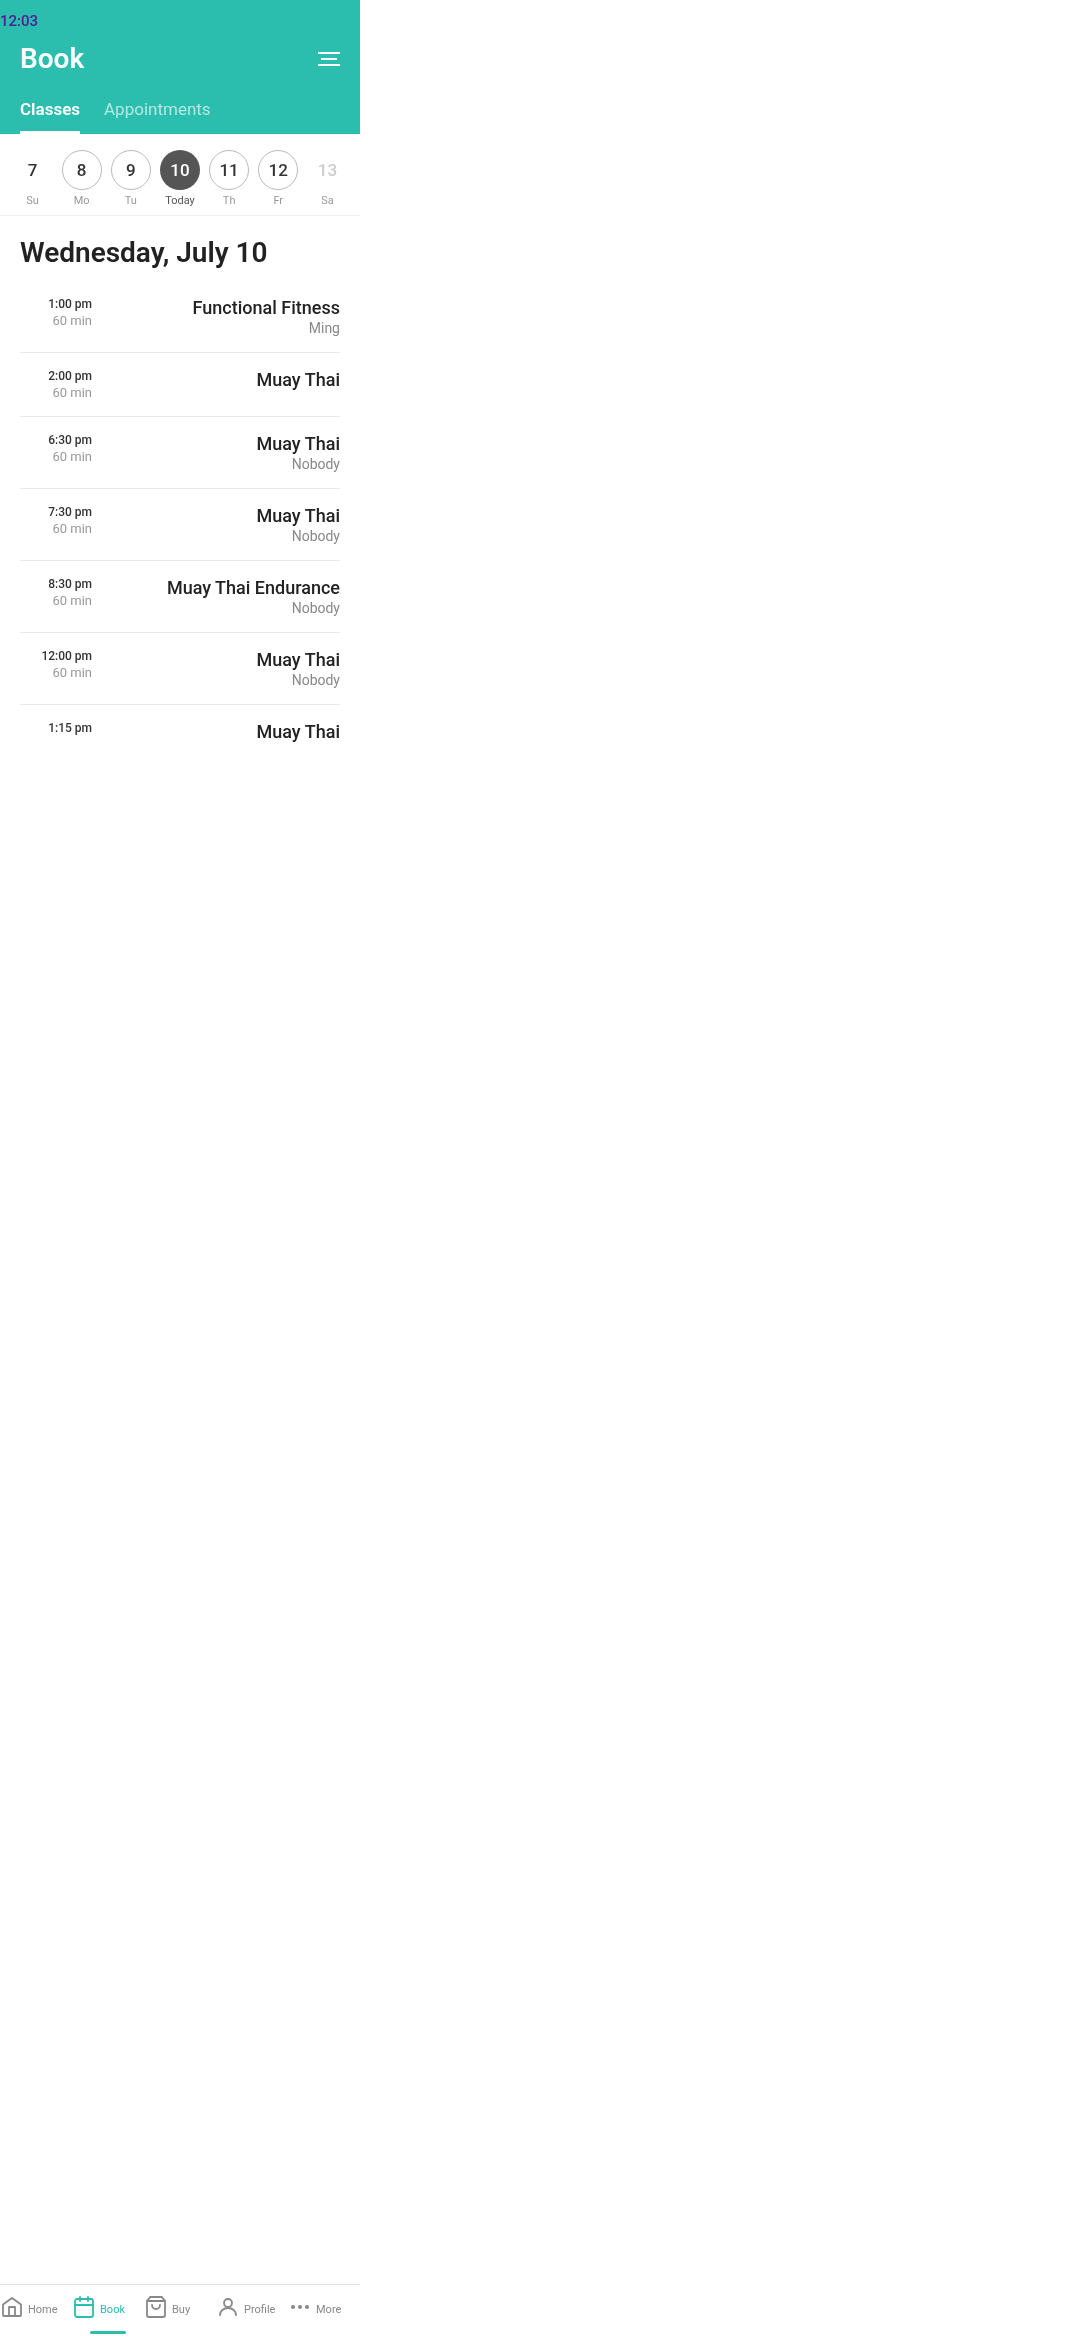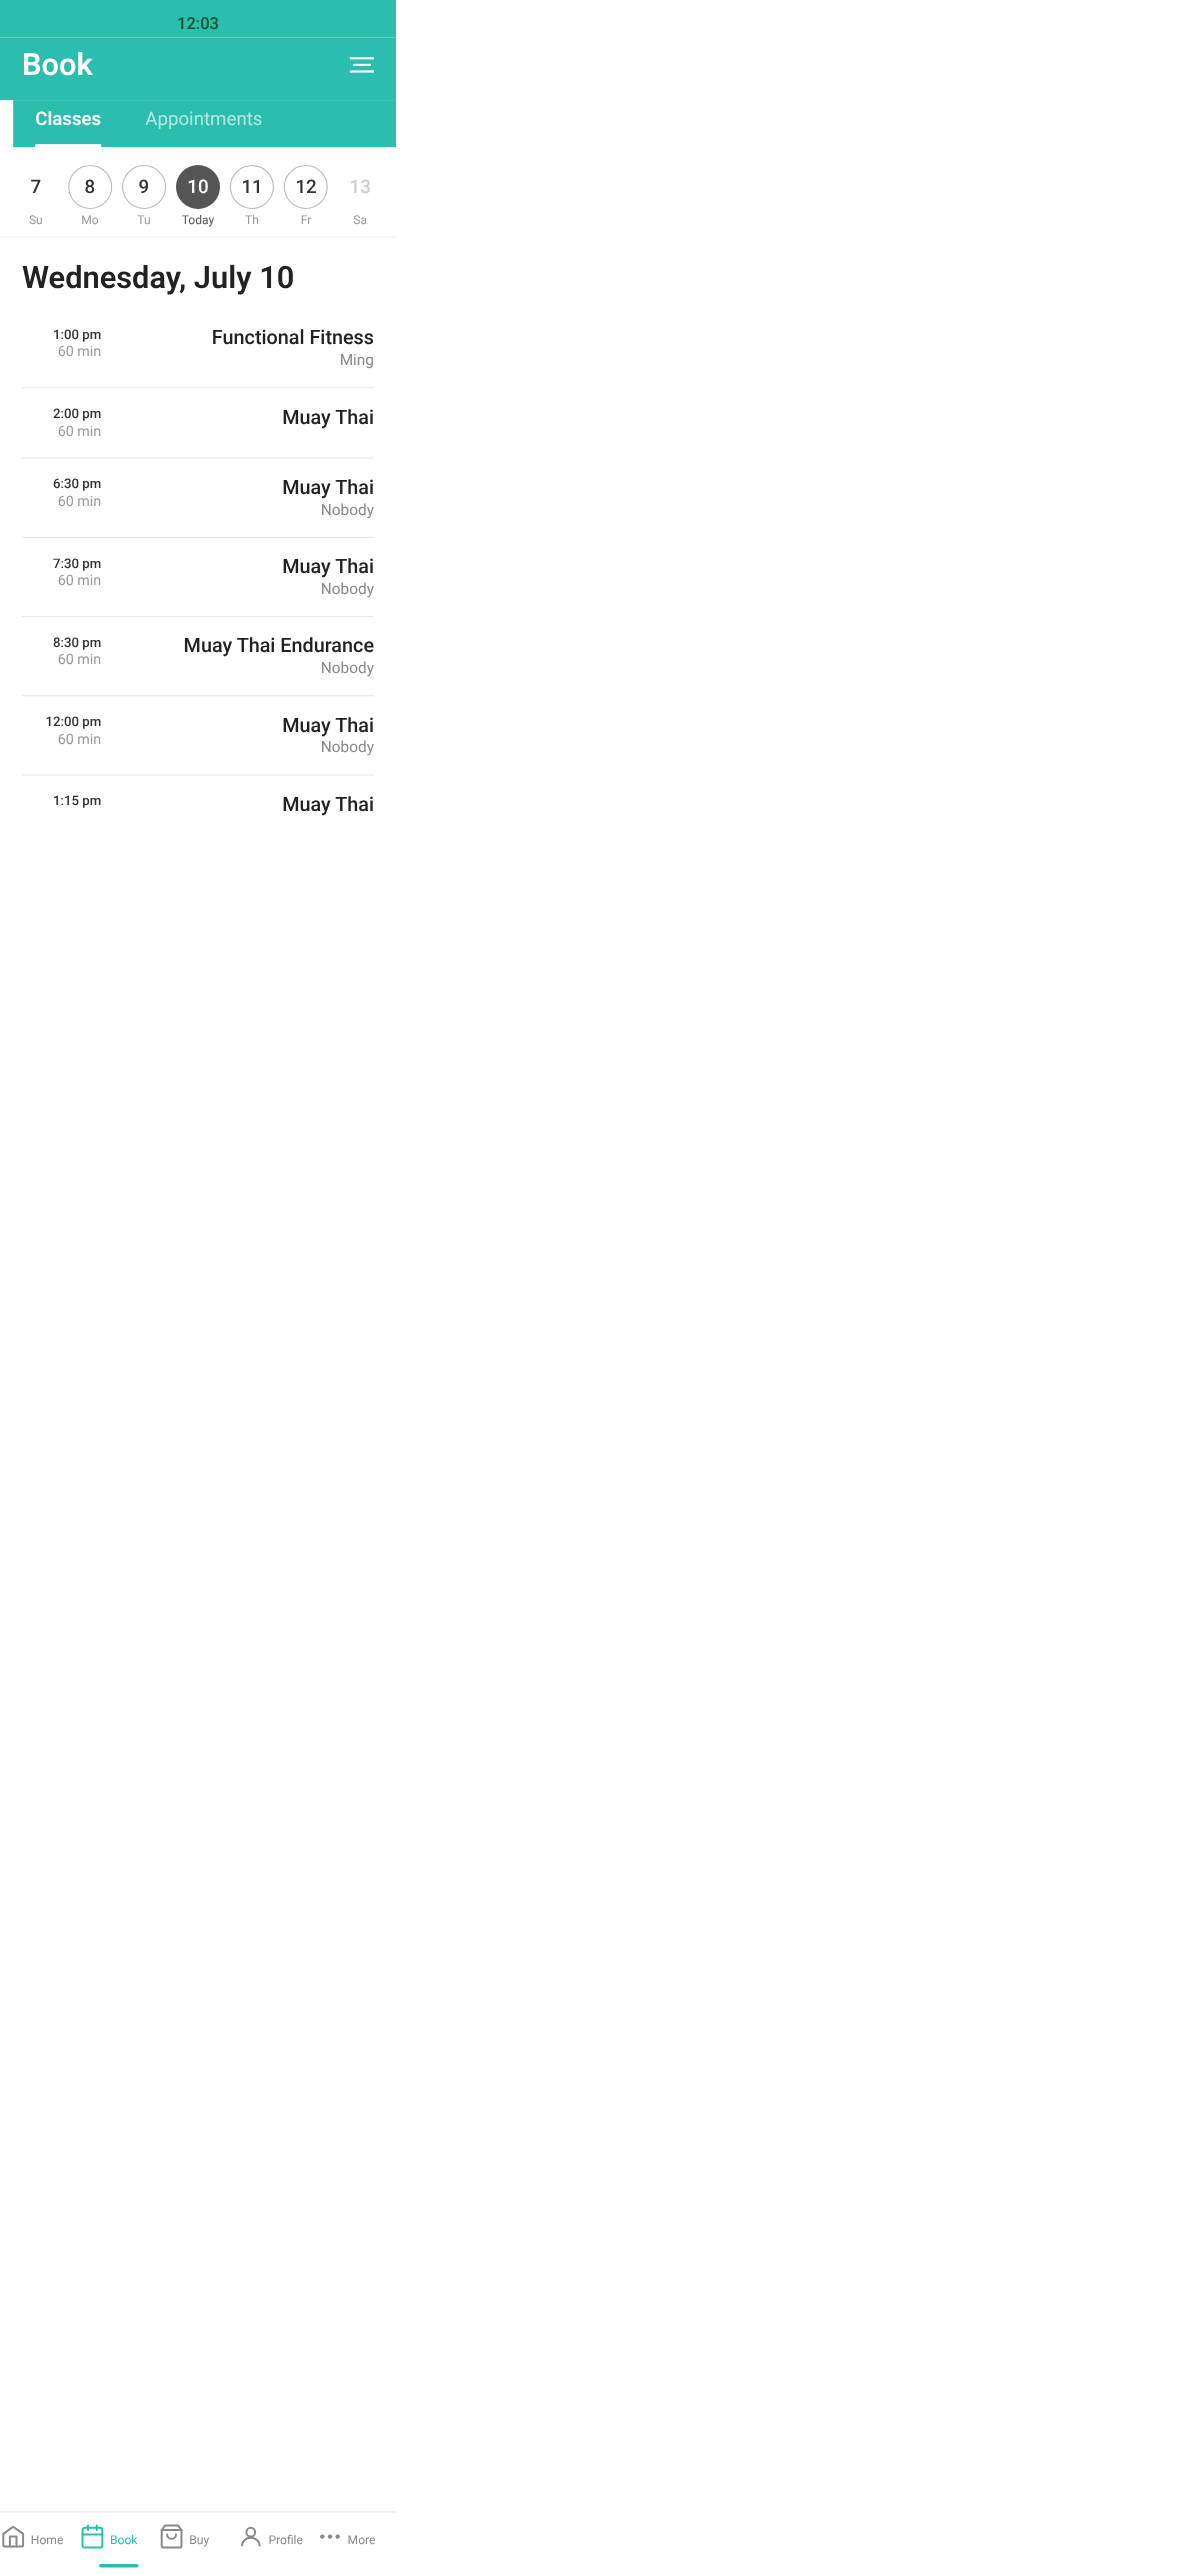--- a/index.html
+++ b/index.html
@@ -10,22 +10,22 @@
       background: #fff;
       width: 360px;
       min-height: 780px;
       position: relative;
       overflow-x: hidden;
     }
 
     
     .status-bar {
       background: #2BBDAD;
-      color: #14532d;
-      text-align: center;
+      color: #4c1d95;
+      text-align: left;
       padding: 12px 0 4px;
       font-size: 15px;
       font-weight: 500;
     }
 
     
     .header {
       background: #2BBDAD;
       padding: 8px 20px 16px;
       display: flex;
@@ -55,22 +55,21 @@
 
     .filter-icon span:nth-child(1) { width: 22px; }
     .filter-icon span:nth-child(2) { width: 16px; margin-left: 3px; }
     .filter-icon span:nth-child(3) { width: 22px; }
 
     
     .tabs {
       background: #2BBDAD;
       display: flex;
       padding: 0 20px 0;
-      gap: 40px;
-      margin-left: 12px;
+      gap: 24px;
     }
 
     .tab {
       color: white;
       font-size: 17px;
       padding: 8px 0 12px;
       cursor: pointer;
       border-bottom: 3px solid transparent;
     }
 

